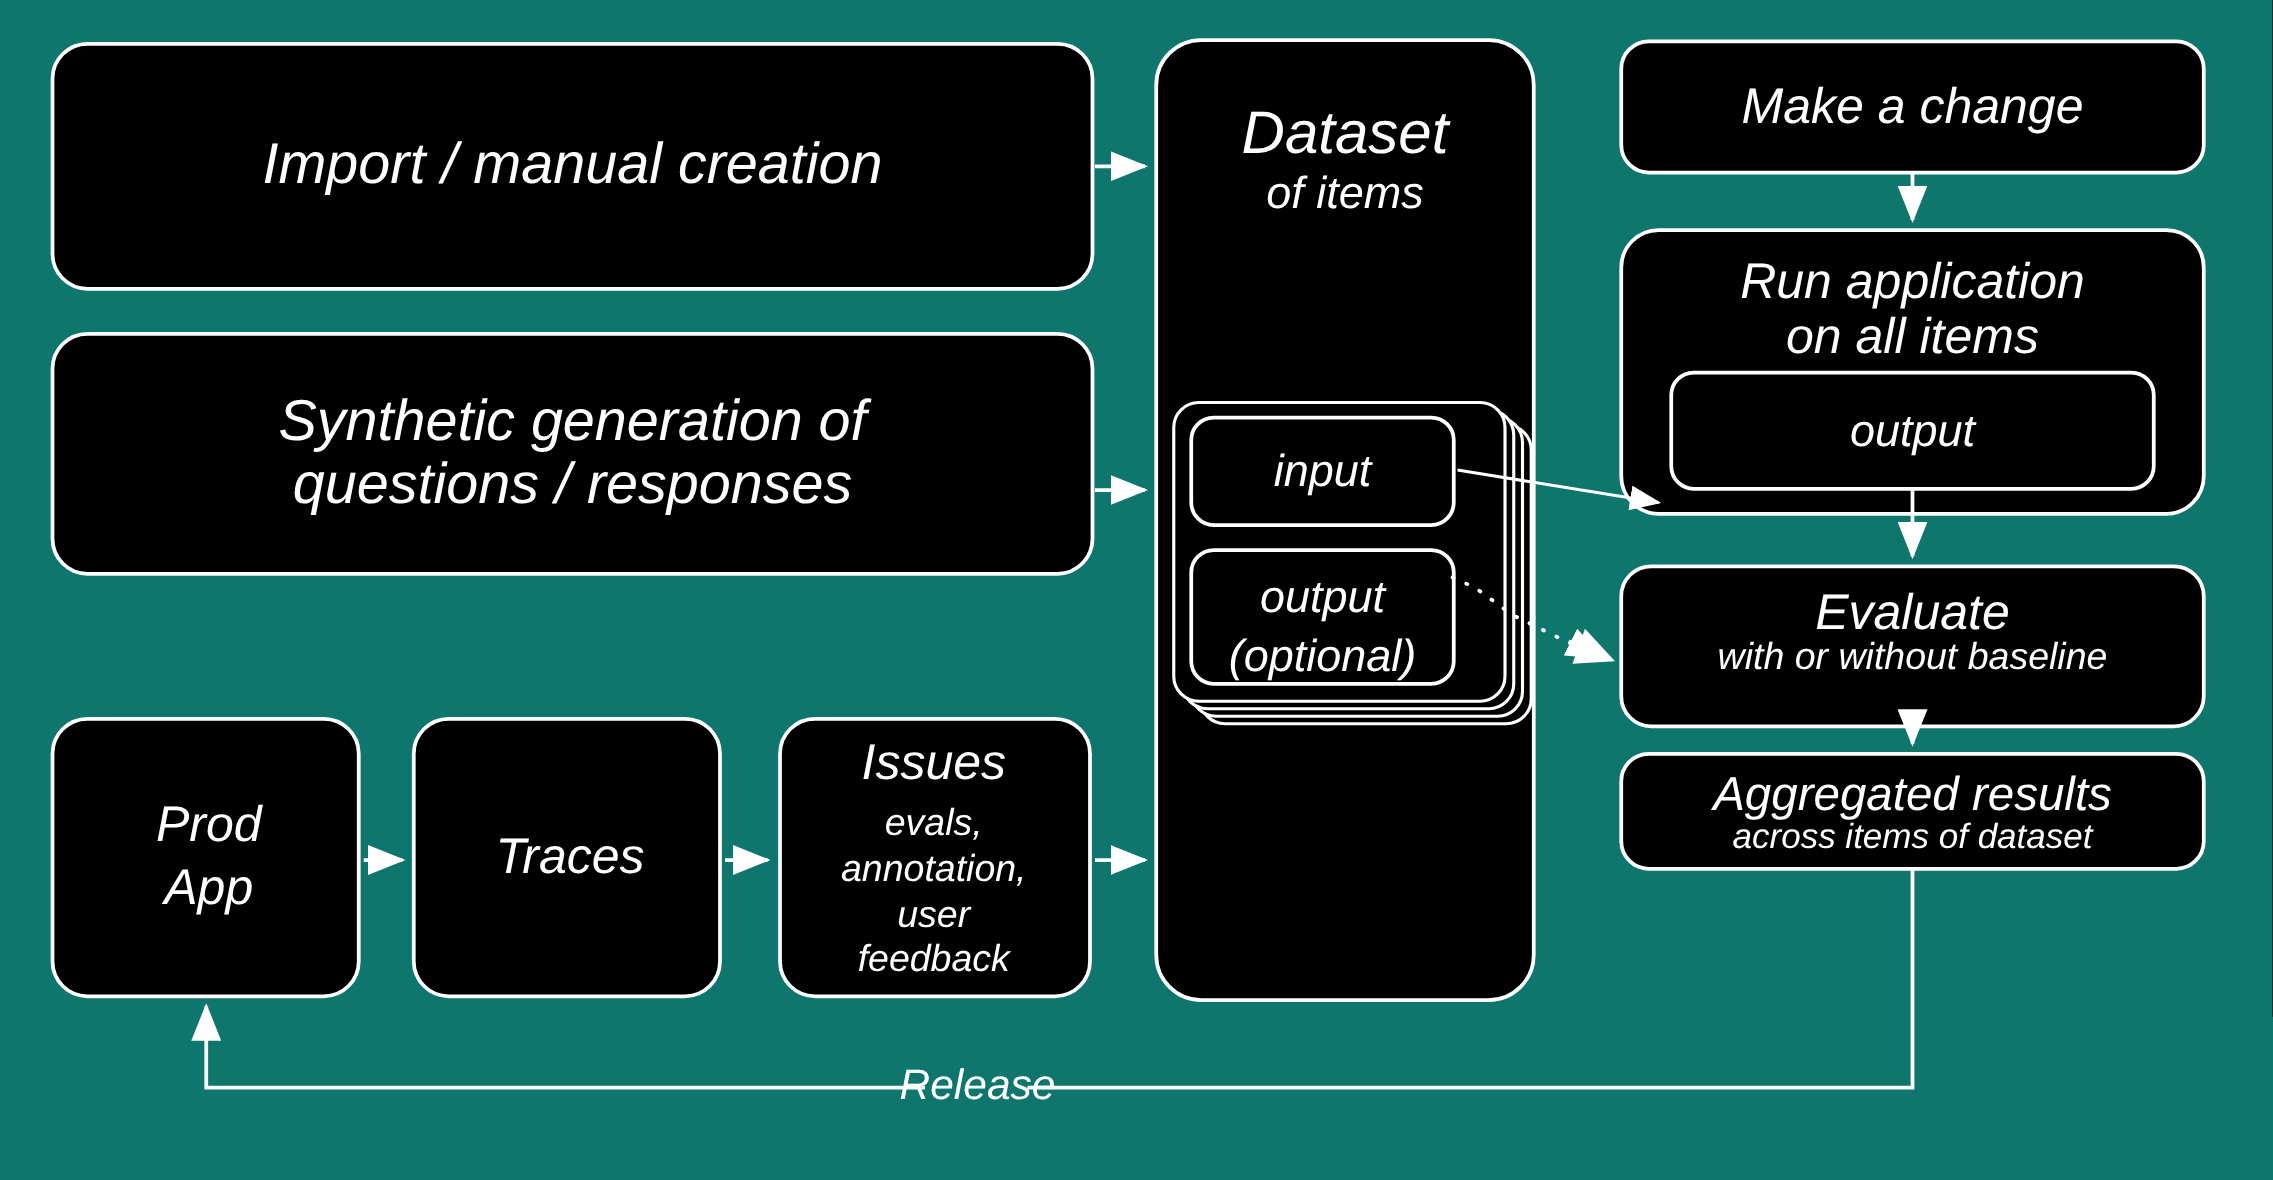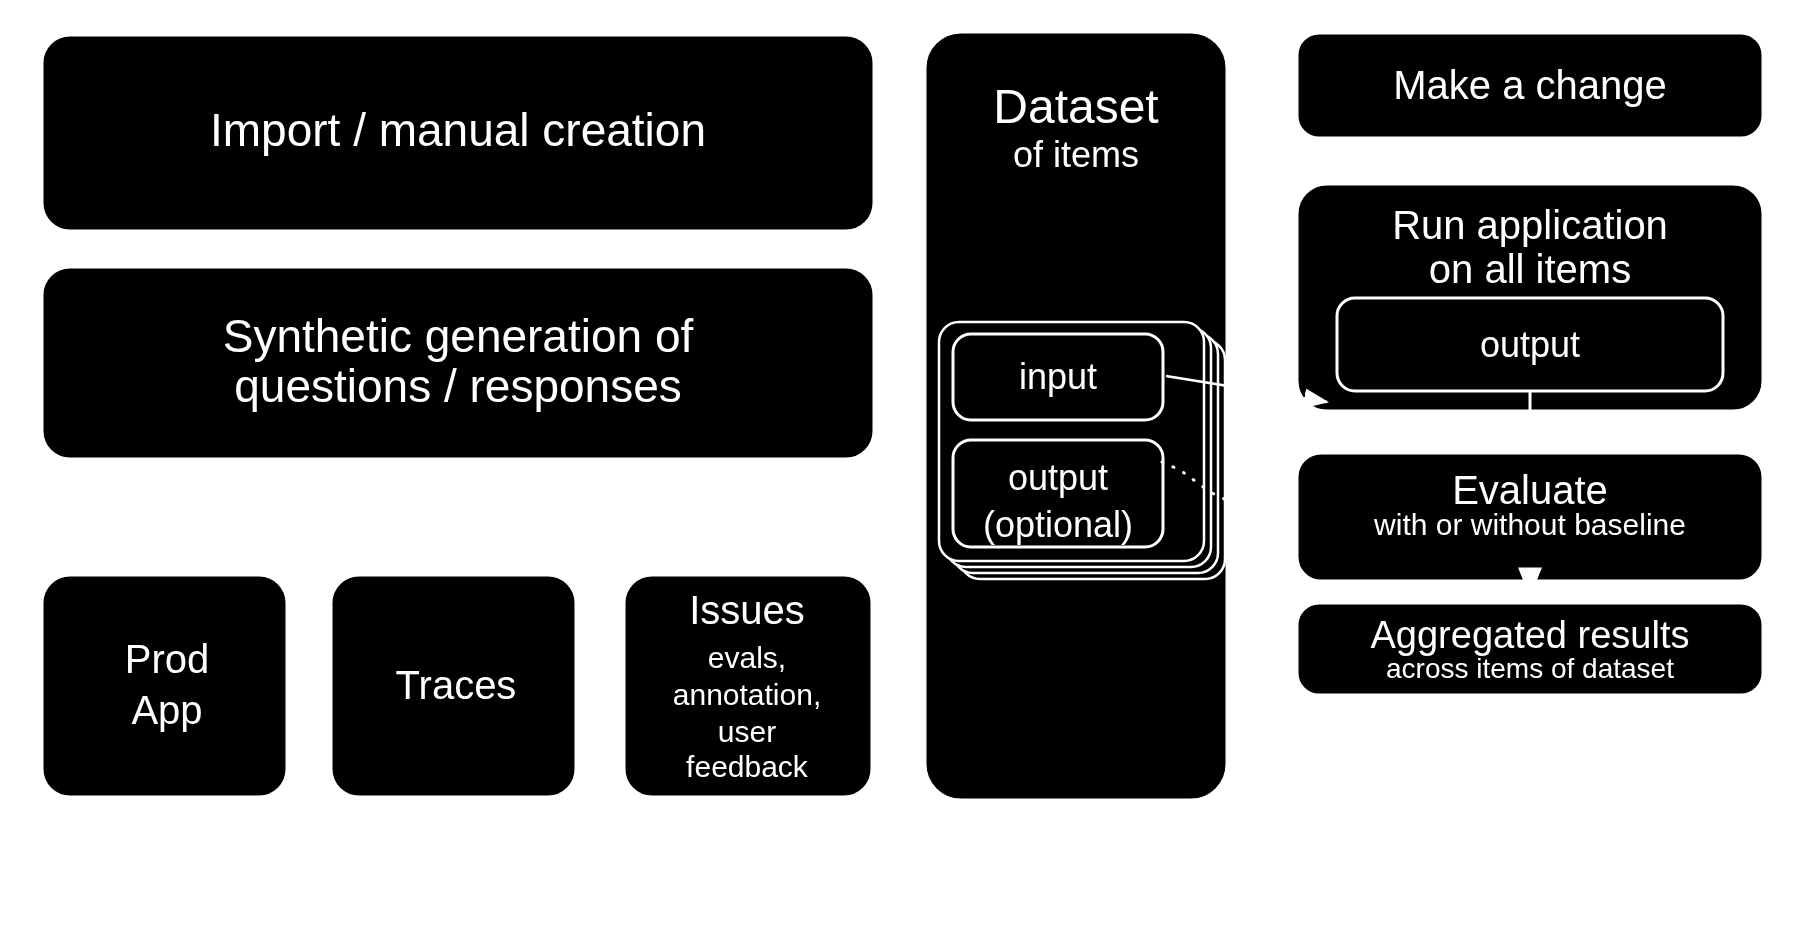--- a/index.html
+++ b/index.html
@@ -10,21 +10,22 @@
   body {
     width: 1818px;
     height: 944px;
     overflow: hidden;
     font-family: "Liberation Sans", sans-serif;
   }
   #diagram-root {
     position: relative;
     width: 1818px;
     height: 944px;
-    background: #ffffff;
+    background: #0f766e;
+    font-style: italic;
   }
   svg.canvas {
     position: absolute;
     top: 0; left: 0;
     width: 1818px;
     height: 944px;
     display: block;
   }
   .node-rect {
     fill: #000000;

